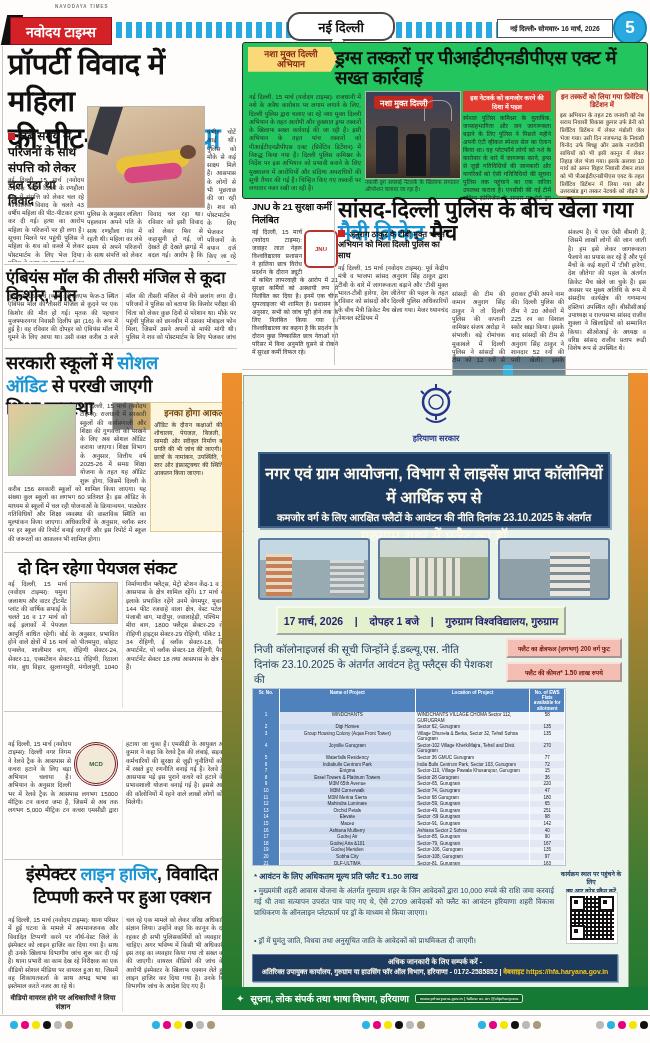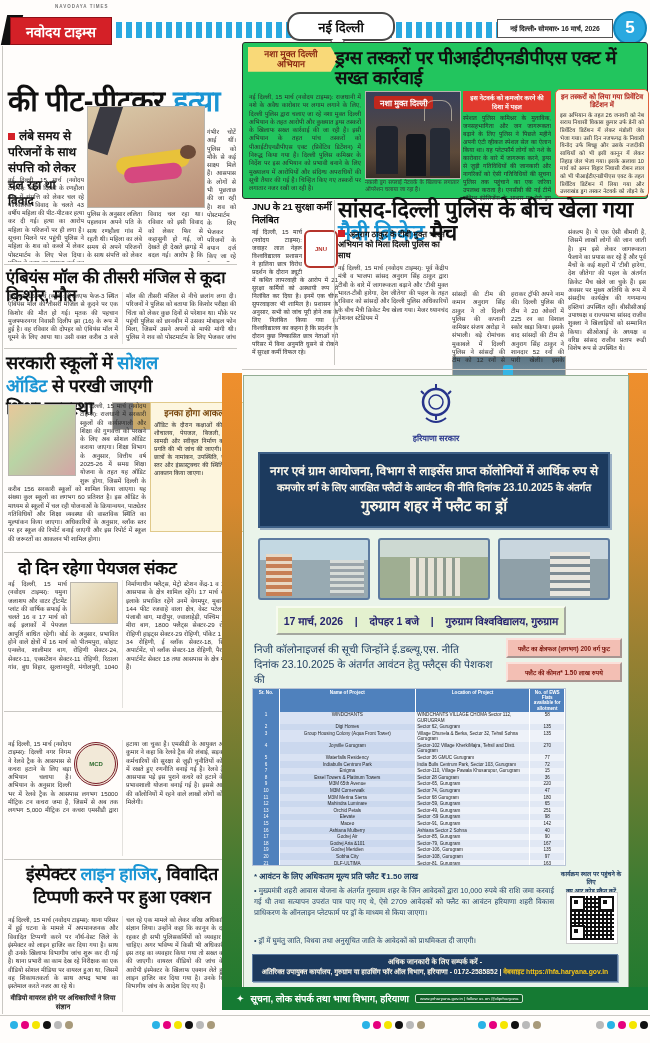--- a/index.html
+++ b/index.html
@@ -75,21 +75,21 @@
   <div class="abs" style="left:332px;top:37px;width:9px;height:9px;background:#fff;border-right:2px solid #4a4a4a;border-bottom:2px solid #4a4a4a;transform:rotate(45deg);"></div>
   <div class="abs date-box" style="left:497px;top:19px;width:114px;height:17px;">
       <span>नई दिल्ली• सोमवार• 16 मार्च, 2026</span>
     </div>
   <div class="abs page-bubble" style="left:613px;top:11px;width:30px;height:30px;">
       <span>5</span>
     </div>
 
   <div class="rule-v" style="left:2px;top:46px;height:968px;"></div>
 
-  <div class="abs hd" style="left:8px;top:46px;width:230px;font-size:29px;line-height:1.28;"><br>
+  <div class="abs hd" style="left:8px;top:46px;width:230px;font-size:29px;line-height:1.28;"><span>प्रॉपर्टी विवाद में महिला</span><br>
     <span>की पीट-पीटकर </span><span class="accent">हत्या</span>
   </div>
   <div class="abs" style="left:8px;top:128px;width:76px;font-size:12px;font-weight:bold;line-height:1.35;color:#111;"><span class="sub-bullet"></span><span>लंबे समय से परिजनों के साथ संपत्ति को लेकर चल रहा था विवाद</span></div>
   <div class="abs body-text" style="left:8px;top:176px;width:76px;height:86px;overflow:hidden;">नई दिल्ली, 15 मार्च (नवोदय टाइम्स): बाहरी दिल्ली के रणहौला गांव में संपत्ति को लेकर चल रहे पारिवारिक विवाद के चलते 43 वर्षीय महिला की पीट-पीटकर हत्या कर दी गई। हत्या का आरोप महिला के परिजनों पर ही लगा है। सूचना मिलने पर पहुंची पुलिस ने महिला के शव को कब्जे में लेकर पोस्टमार्टम के लिए भेज दिया। पुलिस ने हत्या का मामला दर्ज कर जांच शुरू कर दी है। फिलहाल पुलिस ने कई लोगों को हिरासत में लिया है और पूछताछ जारी है।</div>
   <div class="abs img-ph" style="left:87px;top:106px;width:116px;height:100px;background:linear-gradient(160deg,#d9c9a8 0%,#caa98c 55%,#b98f79 100%);">
     <div class="abs" style="left:6px;top:-6px;width:22px;height:52px;background:#3a3a42;transform:rotate(18deg);"></div>
     <div class="abs" style="left:28px;top:46px;width:74px;height:18px;background:#e8c23a;border-radius:9px;transform:rotate(-8deg);"></div>
     <div class="abs" style="left:36px;top:58px;width:58px;height:16px;background:#d6487f;border-radius:8px;transform:rotate(-6deg);"></div>
     <div class="abs" style="left:92px;top:38px;width:16px;height:14px;background:#6b4a38;border-radius:50%;"></div>
   </div>
@@ -193,21 +193,21 @@
       <svg width="40" height="44" viewBox="0 0 40 44">
         <circle cx="20" cy="18" r="13" fill="none" stroke="#27348b" stroke-width="2.5"></circle>
         <circle cx="20" cy="18" r="7" fill="none" stroke="#27348b" stroke-width="1.5"></circle>
         <path d="M20 4 L20 0 M8 10 L5 7 M32 10 L35 7 M20 31 L20 36" stroke="#27348b" stroke-width="2"></path>
         <path d="M10 34 Q20 42 30 34" fill="none" stroke="#27348b" stroke-width="2"></path>
       </svg>
       <div style="font-size:8px;font-weight:bold;color:#27348b;">हरियाणा सरकार</div>
     </div>
 
     <div class="abs" style="left:14px;top:76px;width:352px;height:76px;background:#1c3a5e;border:2px solid #3d5f86;box-shadow:2px 2px 0 #9bb0c4;color:#fdf8ea;text-align:center;padding-top:8px;box-sizing:border-box;">
-      <div style="font-size:12px;font-weight:bold;line-height:1.5;">नगर एवं ग्राम आयोजना, विभाग से लाइसेंस प्राप्त कॉलोनियों में आर्थिक रुप से</div>
+      <div style="font-size:16px;font-weight:bold;line-height:1.5;">नगर एवं ग्राम आयोजना, विभाग से लाइसेंस प्राप्त कॉलोनियों में आर्थिक रुप से</div>
       <div style="font-size:10px;font-weight:bold;line-height:1.5;">कमजोर वर्ग के लिए आरक्षित फ्लैटों के आवंटन की नीति दिनांक 23.10.2025 के अंतर्गत</div>
       <div style="font-size:15px;font-weight:bold;line-height:1.5;">गुरुग्राम शहर में फ्लैट का ड्रॉ</div>
     </div>
 
     <div class="abs" style="left:14px;top:162px;width:352px;display:flex;gap:8px;">
       <div class="img-ph" style="width:112px;height:58px;border:2px solid #5d7ba0;border-radius:3px;background:linear-gradient(180deg,#c3d8e2 0 35%,#98aab2 35% 100%);">
         <div class="abs" style="left:6px;top:14px;width:26px;height:42px;background:repeating-linear-gradient(0deg,#c77f55 0 4px,#e8d8c4 4px 7px);"></div>
         <div class="abs" style="left:70px;top:20px;width:34px;height:36px;background:repeating-linear-gradient(0deg,#9aa4aa 0 3px,#d8dcd8 3px 6px);"></div>
       </div>
       <div class="img-ph" style="width:112px;height:58px;border:2px solid #5d7ba0;border-radius:3px;background:linear-gradient(180deg,#cdd9d2 0 30%,#9fae92 30% 100%);">

